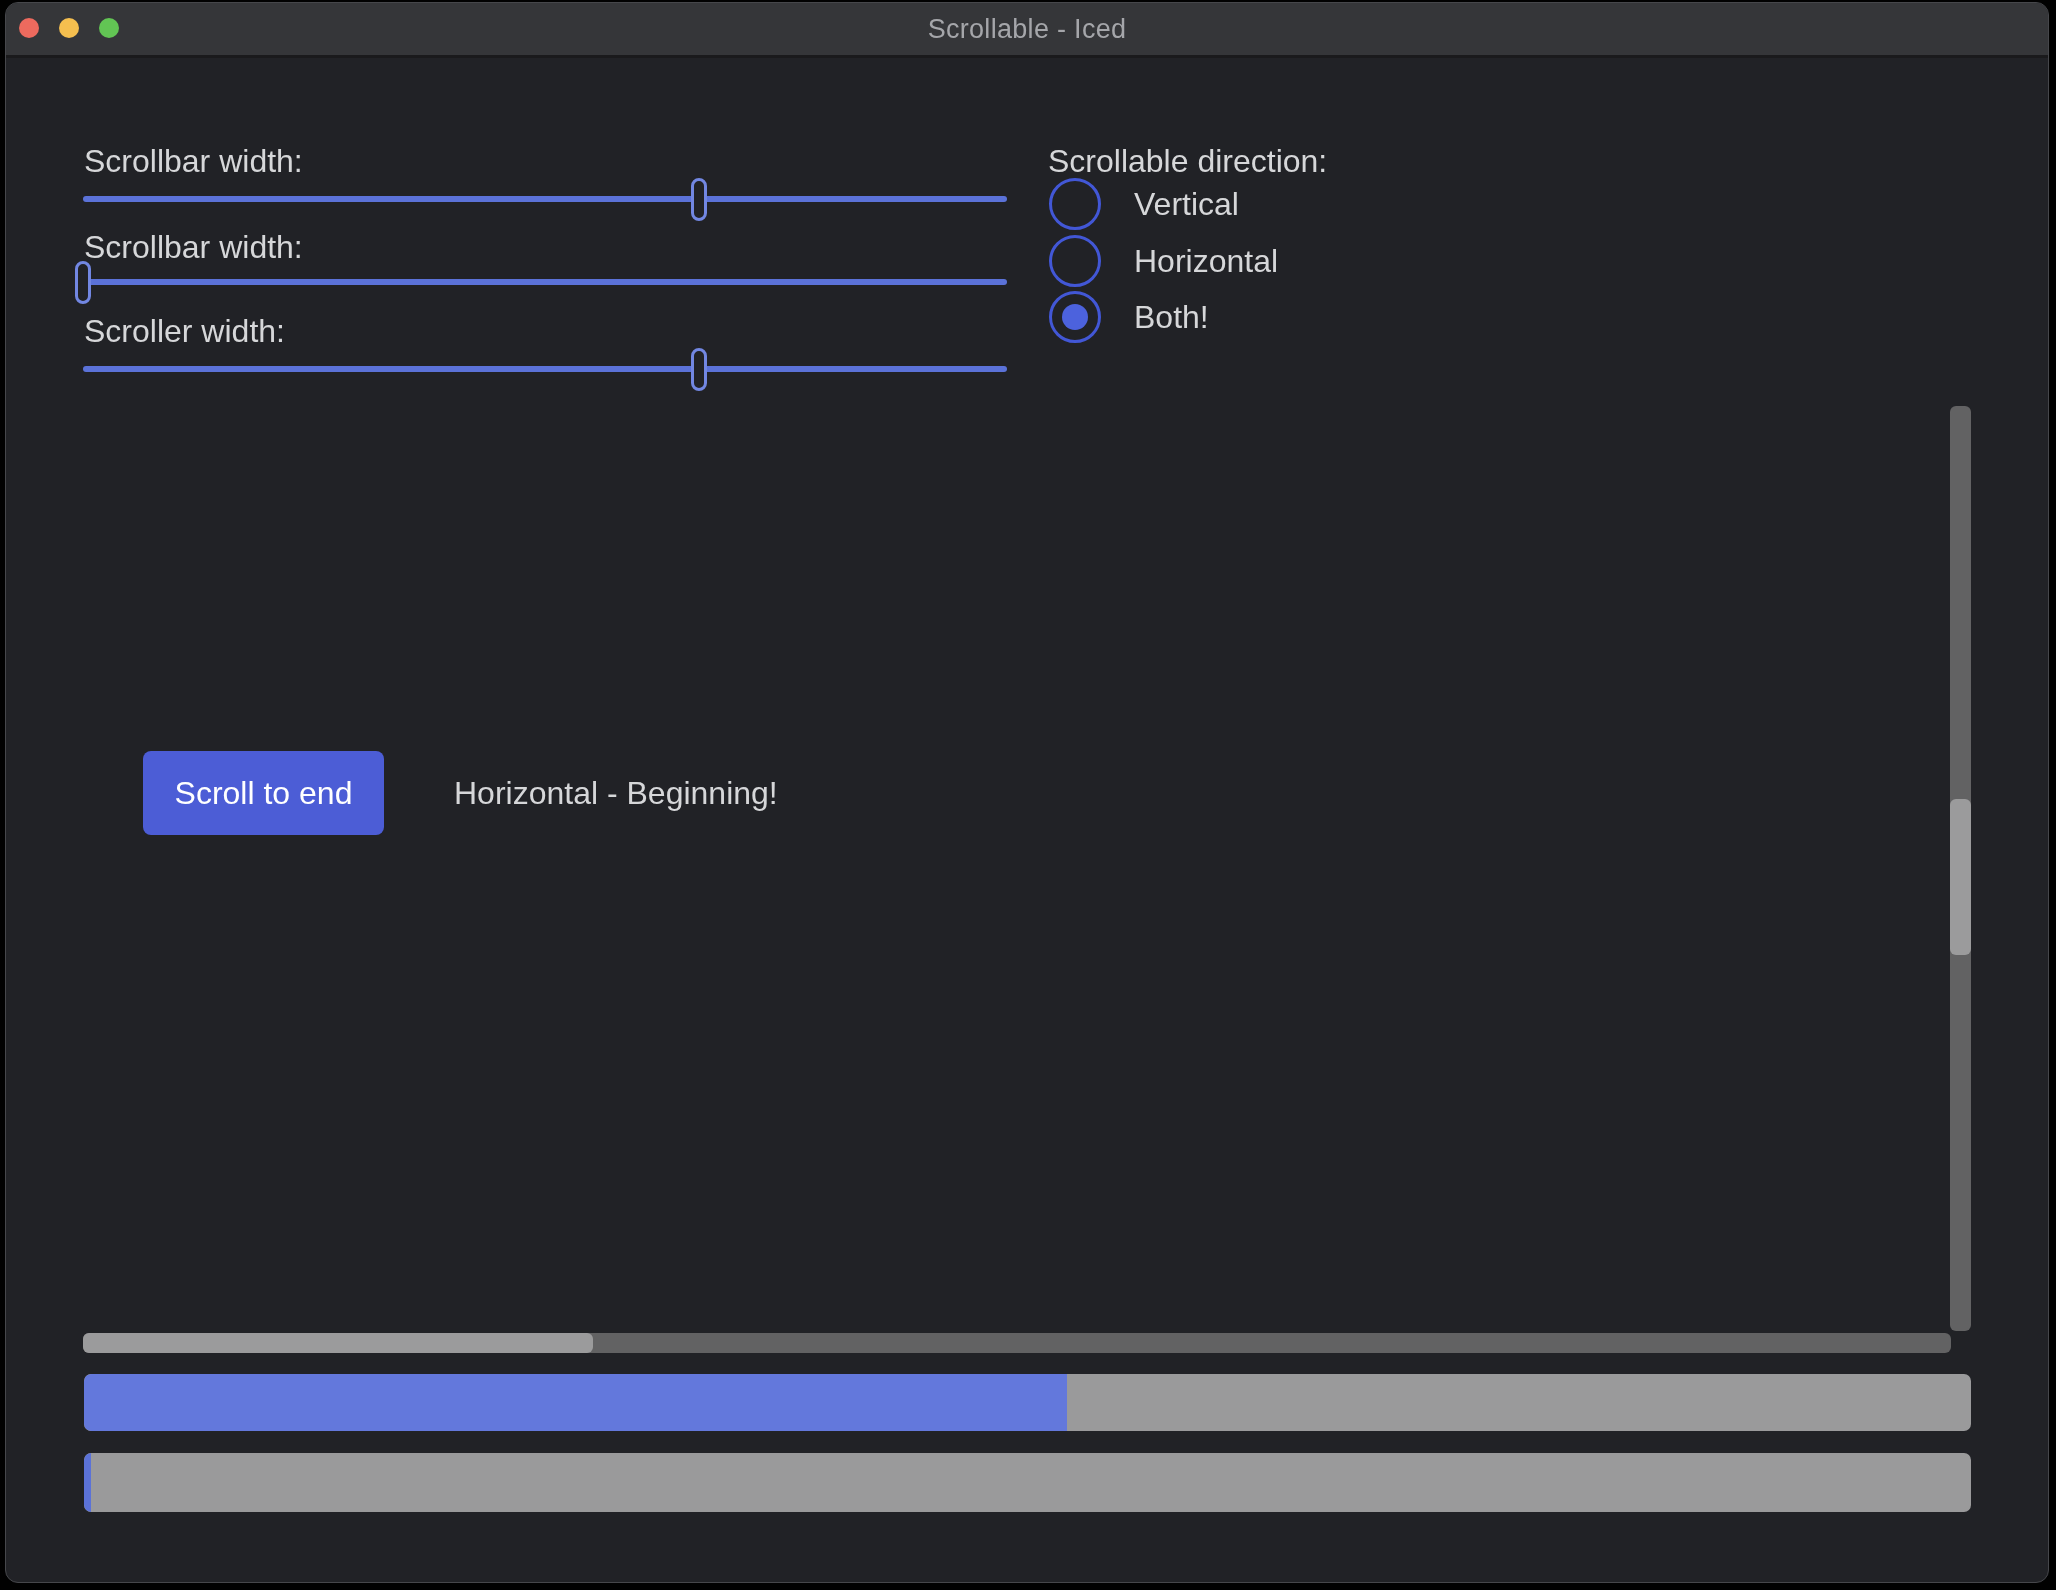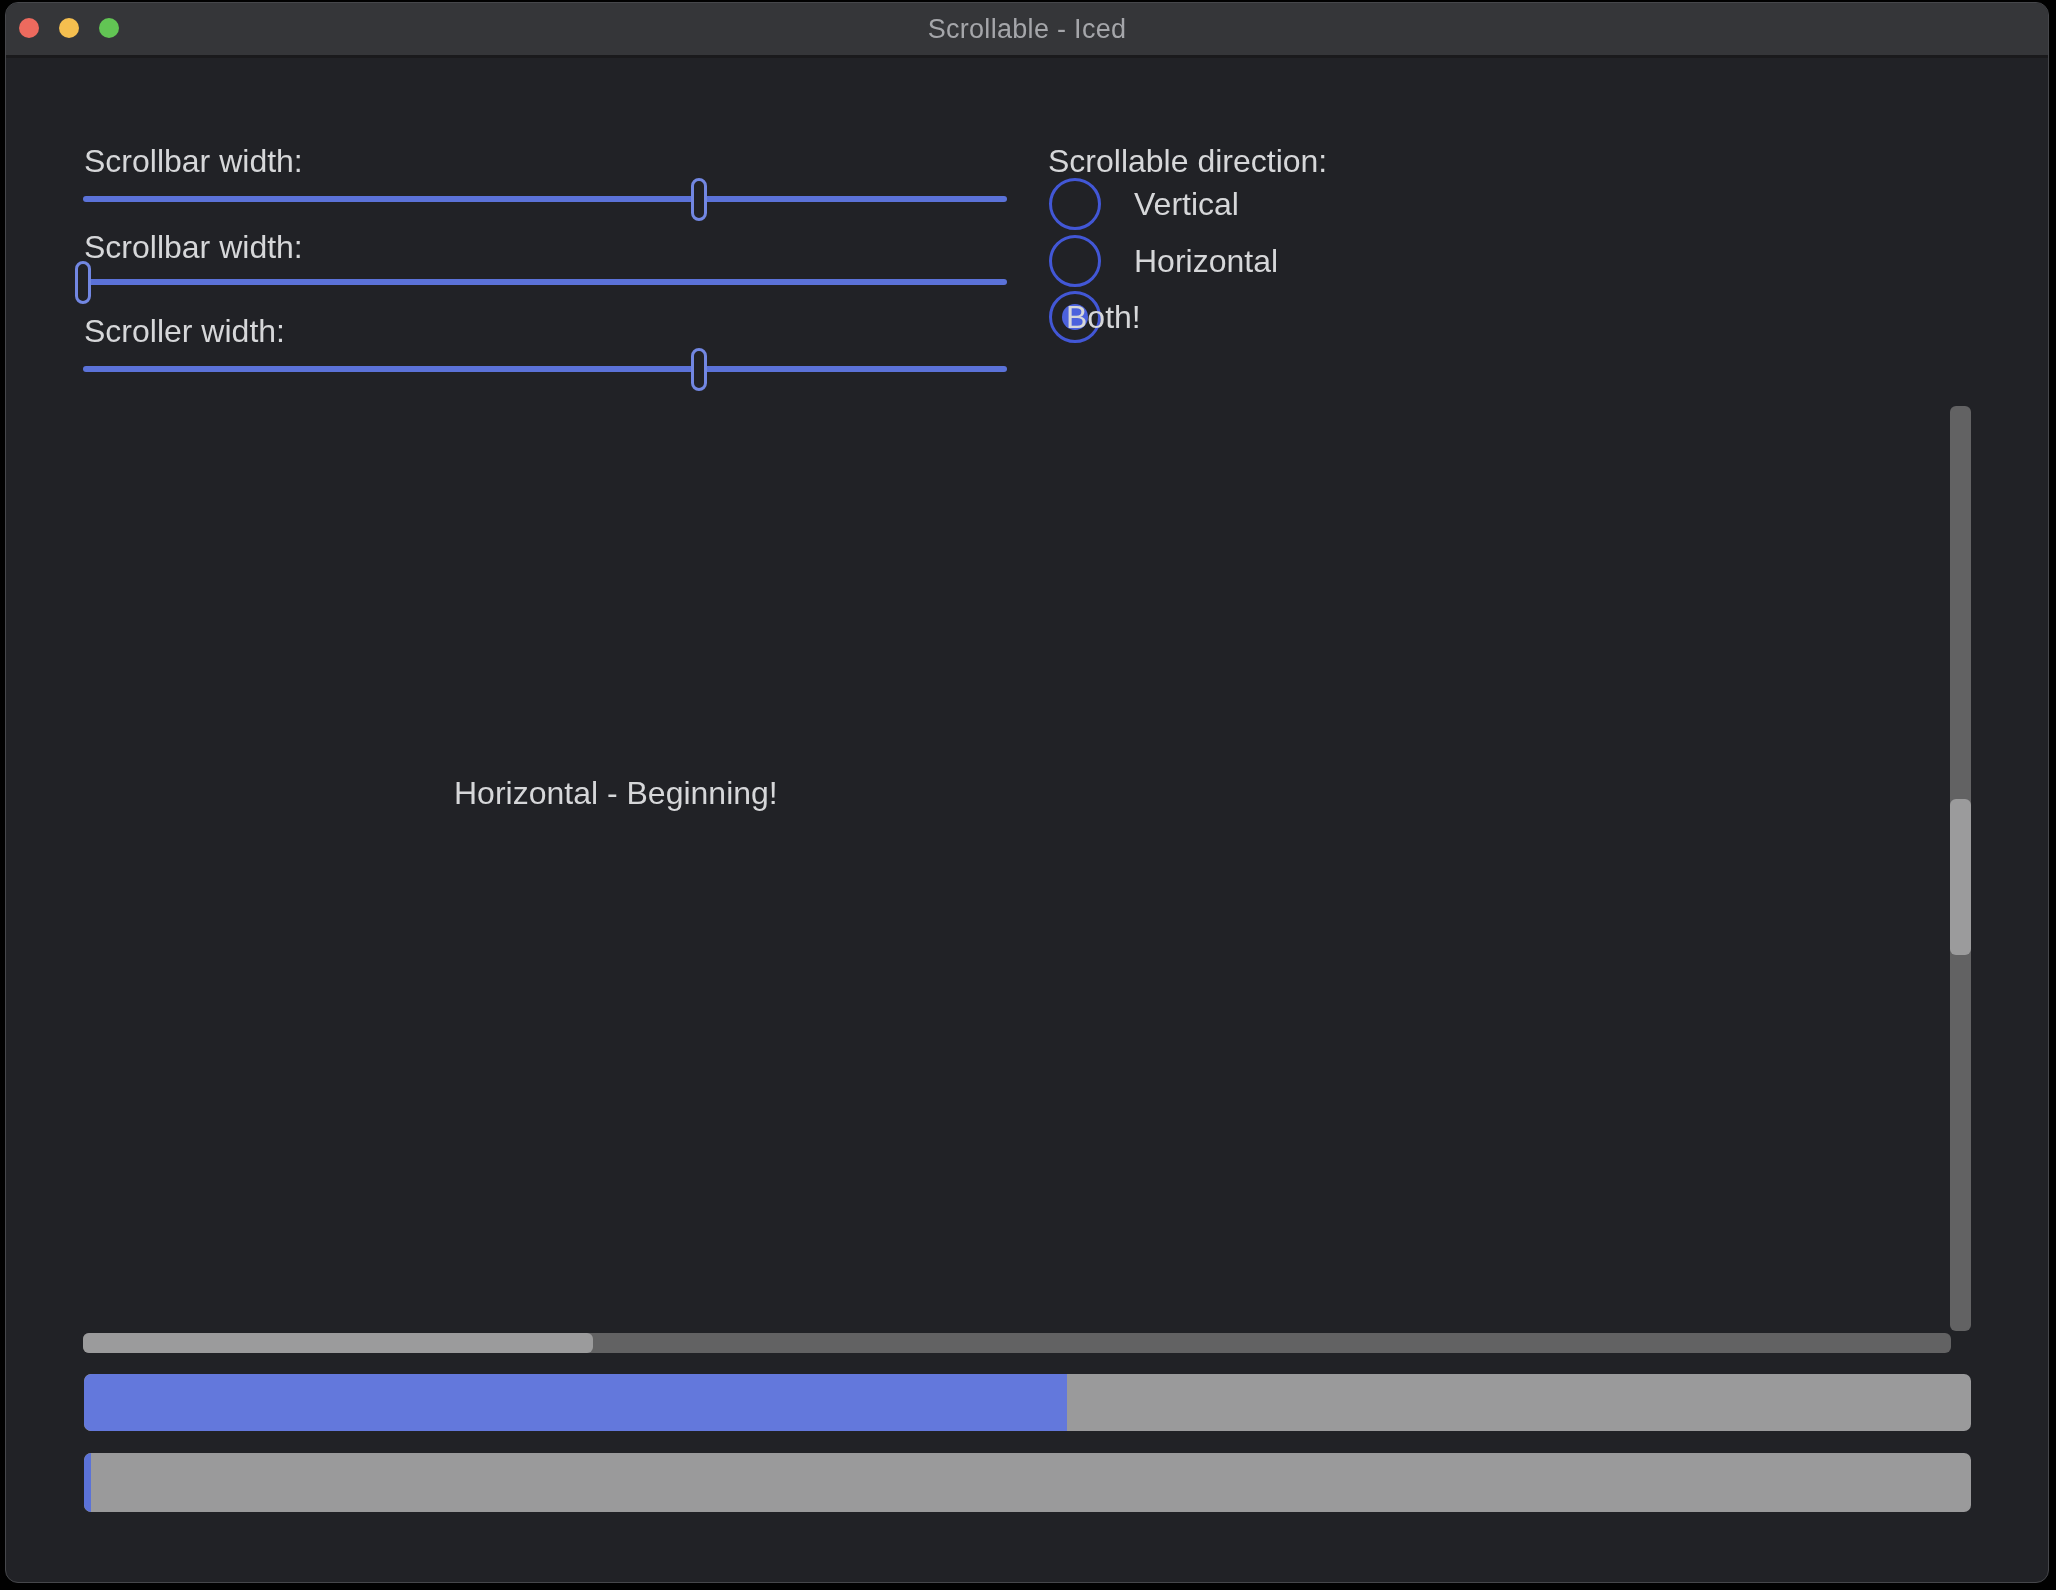--- a/index.html
+++ b/index.html
@@ -87,22 +87,23 @@
     <div class="label" style="left:1128px;top:181px">Vertical</div>
 
     <div class="radio" style="top:232px">
       
     </div>
     <div class="label" style="left:1128px;top:238px">Horizontal</div>
 
     <div class="radio selected" style="top:288px">
       <div class="dot"></div>
     </div>
-    <div class="label" style="left:1060px;top:294px">Both!</div>
+    <div class="label" style="left:1128px;top:294px">Both!</div>
 
+    <button class="btn">Scroll to end</button>
     <div class="label" style="left:448px;top:770px">Horizontal - Beginning!</div>
 
     <div class="vscrollbar">
       <div class="thumb" style="--t: 42.5%; --h: 16.8%;"></div>
     </div>
     <div class="hscrollbar">
       <div class="thumb" style="--l: 0%; --w: 27.3%;"></div>
     </div>
 
     <div class="progress p1">

